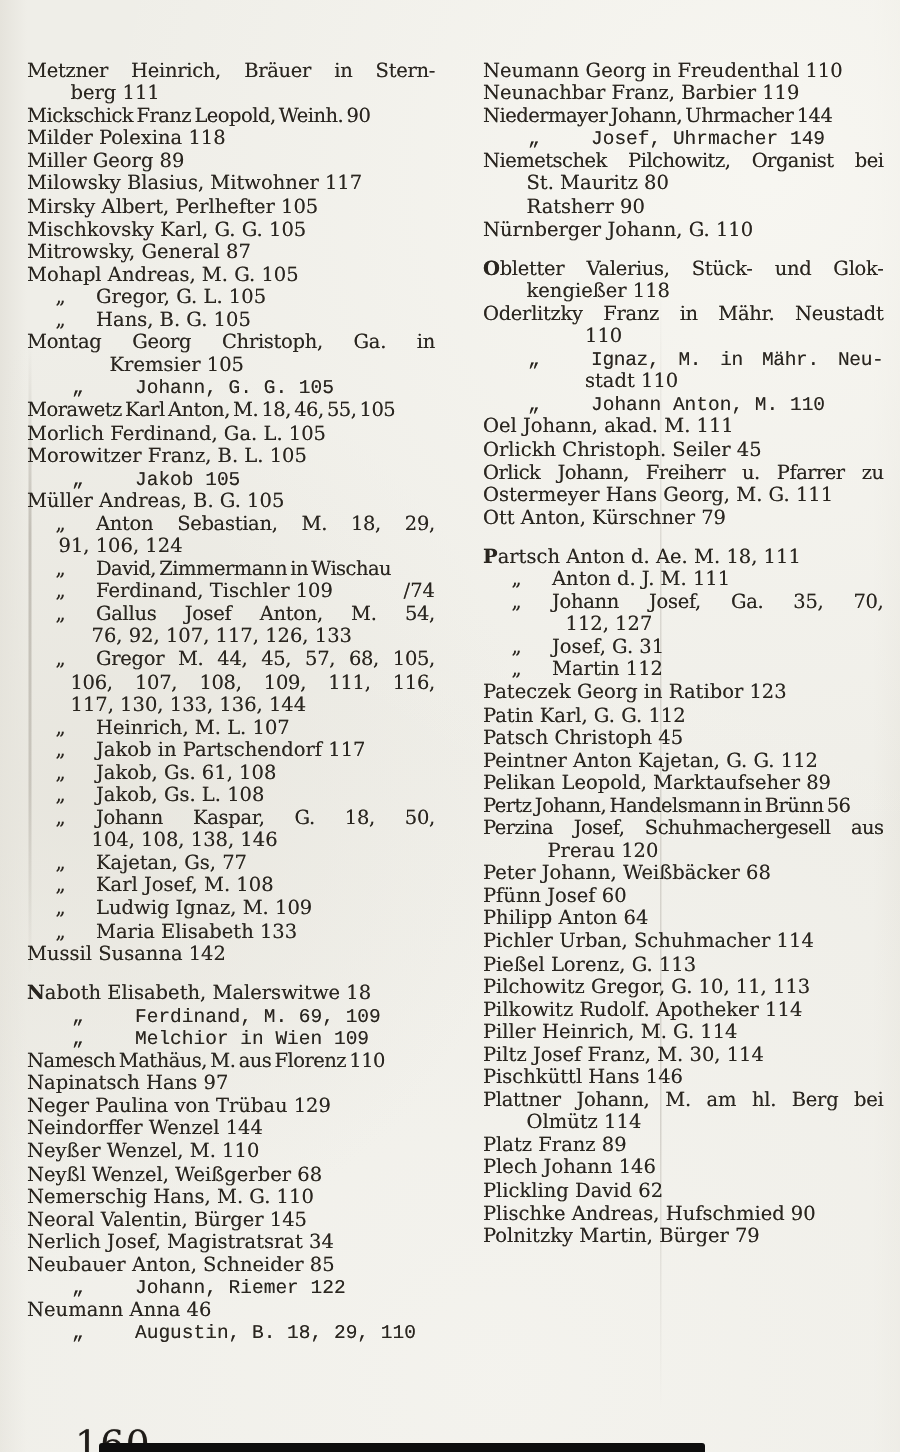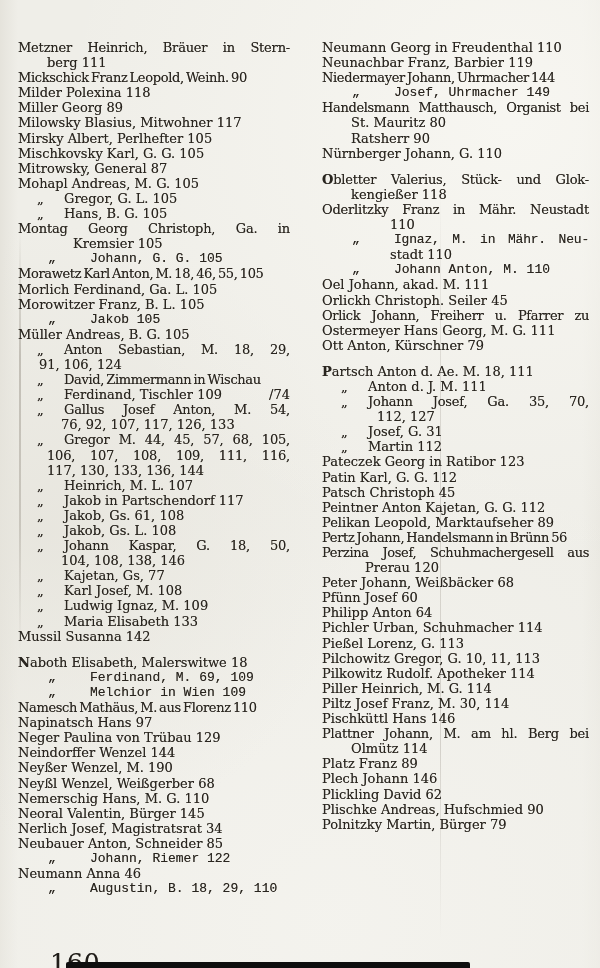--- a/index.html
+++ b/index.html
@@ -108,36 +108,36 @@
       <div class="ln d1"><span class="dit">„</span><span>Maria Elisabeth 133</span></div>
       <div class="ln"><span>Mussil Susanna 142</span></div>
       <div class="gap"></div>
       <div class="ln"><b>N</b><span>aboth Elisabeth, Malerswitwe 18</span></div>
       <div class="ln d2"><span class="dit">„</span><span>Ferdinand, M. 69, 109</span></div>
       <div class="ln d2"><span class="dit">„</span><span>Melchior in Wien 109</span></div>
       <div class="ln c"><span>Namesch Mathäus, M. aus Florenz 110</span></div>
       <div class="ln"><span>Napinatsch Hans 97</span></div>
       <div class="ln"><span>Neger Paulina von Trübau 129</span></div>
       <div class="ln"><span>Neindorffer Wenzel 144</span></div>
-      <div class="ln"><span>Neyßer Wenzel, M. 190</span></div>
+      <div class="ln"><span>Neyßer Wenzel, M. 110</span></div>
       <div class="ln"><span>Neyßl Wenzel, Weißgerber 68</span></div>
       <div class="ln"><span>Nemerschig Hans, M. G. 110</span></div>
       <div class="ln"><span>Neoral Valentin, Bürger 145</span></div>
       <div class="ln"><span>Nerlich Josef, Magistratsrat 34</span></div>
       <div class="ln"><span>Neubauer Anton, Schneider 85</span></div>
       <div class="ln d2"><span class="dit">„</span><span>Johann, Riemer 122</span></div>
       <div class="ln"><span>Neumann Anna 46</span></div>
       <div class="ln d2"><span class="dit">„</span><span>Augustin, B. 18, 29, 110</span></div>
     </div>
   <div class="col col-right">
       <div class="ln"><span>Neumann Georg in Freudenthal 110</span></div>
       <div class="ln"><span>Neunachbar Franz, Barbier 119</span></div>
       <div class="ln c"><span>Niedermayer Johann, Uhrmacher 144</span></div>
       <div class="ln d2"><span class="dit">„</span><span>Josef, Uhrmacher 149</span></div>
-      <div class="ln j c"><span>Handelsmann Matthausch, Organist bei</span></div>
+      <div class="ln j c"><span>Niemetschek Pilchowitz, Organist bei</span></div>
       <div class="ln i2"><span>St. Mauritz 80</span></div>
       <div class="ln i2"><span>Ratsherr 90</span></div>
       <div class="ln"><span>Nürnberger Johann, G. 110</span></div>
       <div class="gap"></div>
       <div class="ln j"><b>O</b><span>bletter Valerius, Stück- und Glok-</span></div>
       <div class="ln i2"><span>kengießer 118</span></div>
       <div class="ln j"><span>Oderlitzky Franz in Mähr. Neustadt</span></div>
       <div class="ln i5"><span>110</span></div>
       <div class="ln d2 j"><span class="dit">„</span><span>Ignaz, M. in Mähr. Neu-</span></div>
       <div class="ln i5"><span>stadt 110</span></div>

